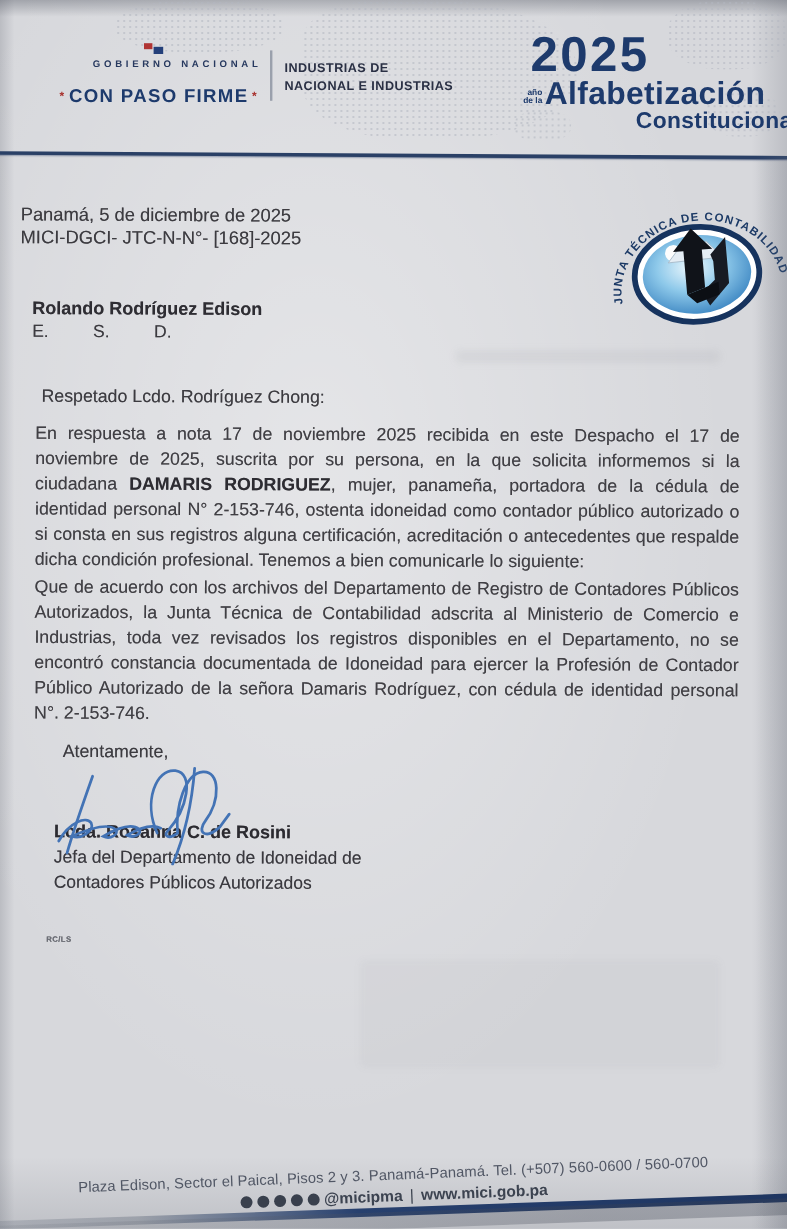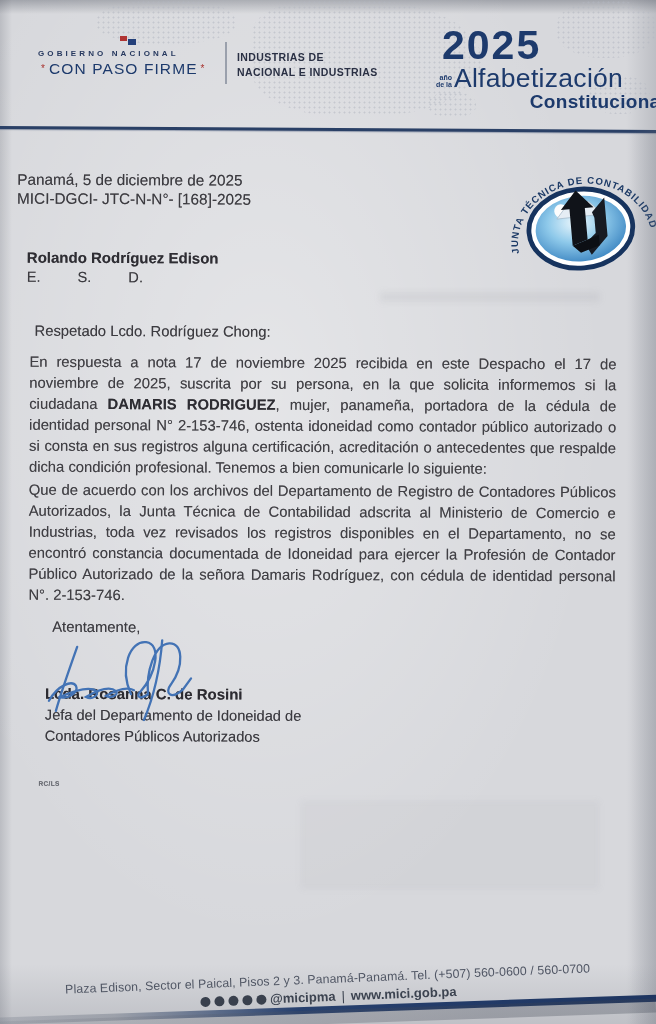--- a/index.html
+++ b/index.html
@@ -11,36 +11,36 @@
       linear-gradient(180deg, rgba(75,80,92,.38) 0px, rgba(75,80,92,0) 14px),
       linear-gradient(90deg, rgba(75,80,92,.20) 0px, rgba(75,80,92,0) 12px),
       linear-gradient(270deg, rgba(95,100,112,.22) 0px, rgba(95,100,112,0) 30px),
       linear-gradient(0deg, rgba(95,100,112,.20) 0px, rgba(95,100,112,0) 60px),
       #d7d8dc;
   }
   .dots{position:absolute;border-radius:45%;opacity:.55;
     background-image:radial-gradient(circle,#b3b7c1 .9px,rgba(0,0,0,0) 1.1px);
     background-size:5px 5px;}
   
-  .gov-block{position:absolute;left:38px;top:36px;width:180px;text-align:left;}
+  .gov-block{position:absolute;left:38px;top:36px;width:180px;text-align:right;}
   .flag{display:flex;justify-content:center;gap:1px;margin-bottom:4px;align-items:flex-end;}
   .fsq{display:inline-block;}
   .fsq.b1{width:8px;height:6px;background:#24407a;}
   .fsq.r1{width:7px;height:5px;background:#b03433;margin-bottom:4px;}
   .gov-l1{font-size:8px;letter-spacing:3.1px;font-weight:700;color:#27395f;white-space:nowrap;}
-  .gov-l2{font-size:15.5px;font-weight:400;letter-spacing:1.1px;color:#1d3a6c;white-space:nowrap;margin-top:2px;}
+  .gov-l2{font-size:15.5px;font-weight:700;letter-spacing:1.1px;color:#1d3a6c;white-space:nowrap;margin-top:14px;}
   .star{color:#a8322e;font-size:10px;vertical-align:2px;padding:0 3px;}
   .hdr-divider{position:absolute;left:225px;top:42px;width:1.5px;height:42px;background:#9aa0ac;}
   .ministry{position:absolute;left:237px;top:50px;font-size:10.5px;font-weight:800;
     color:#2a3044;line-height:1.45;letter-spacing:.4px;}
   .year-block{position:absolute;left:436px;top:26px;width:230px;color:#1d3a6c;}
   .year-num{font-size:41px;font-weight:800;letter-spacing:2px;line-height:.95;margin-left:6px;}
   .year-row{display:flex;align-items:flex-end;margin-top:-2px;}
   .year-prefix{font-size:7px;font-weight:800;line-height:1.1;margin-right:2px;margin-bottom:5px;text-align:right;}
-  .year-word1{font-size:26.5px;font-weight:400;letter-spacing:.3px;text-align:right;}
+  .year-word1{font-size:26.5px;font-weight:700;letter-spacing:.3px;text-align:right;}
   .year-word2{font-size:19px;font-weight:800;text-align:right;margin-top:-3px;letter-spacing:.3px;}
   .ybar{position:absolute;background:#1d3a6c;width:2.5px;}
   .ybar.b1{height:30px;right:-2px;top:42px;transform:rotate(4deg);}
   .ybar.b2{height:26px;right:-12px;top:66px;transform:rotate(4deg);}
   .hdr-rule{position:absolute;top:128px;left:-4px;width:664px;height:2.6px;background:#2a4066;
     transform:rotate(.35deg);box-shadow:0 1px 1px rgba(42,64,102,.35);}
   
   .seal{position:absolute;left:503px;top:150px;width:154px;height:138px;transform:rotate(-5deg);}
   
   .letter{position:absolute;left:0;top:0;width:656px;color:#403f44;transform:rotate(.25deg);

